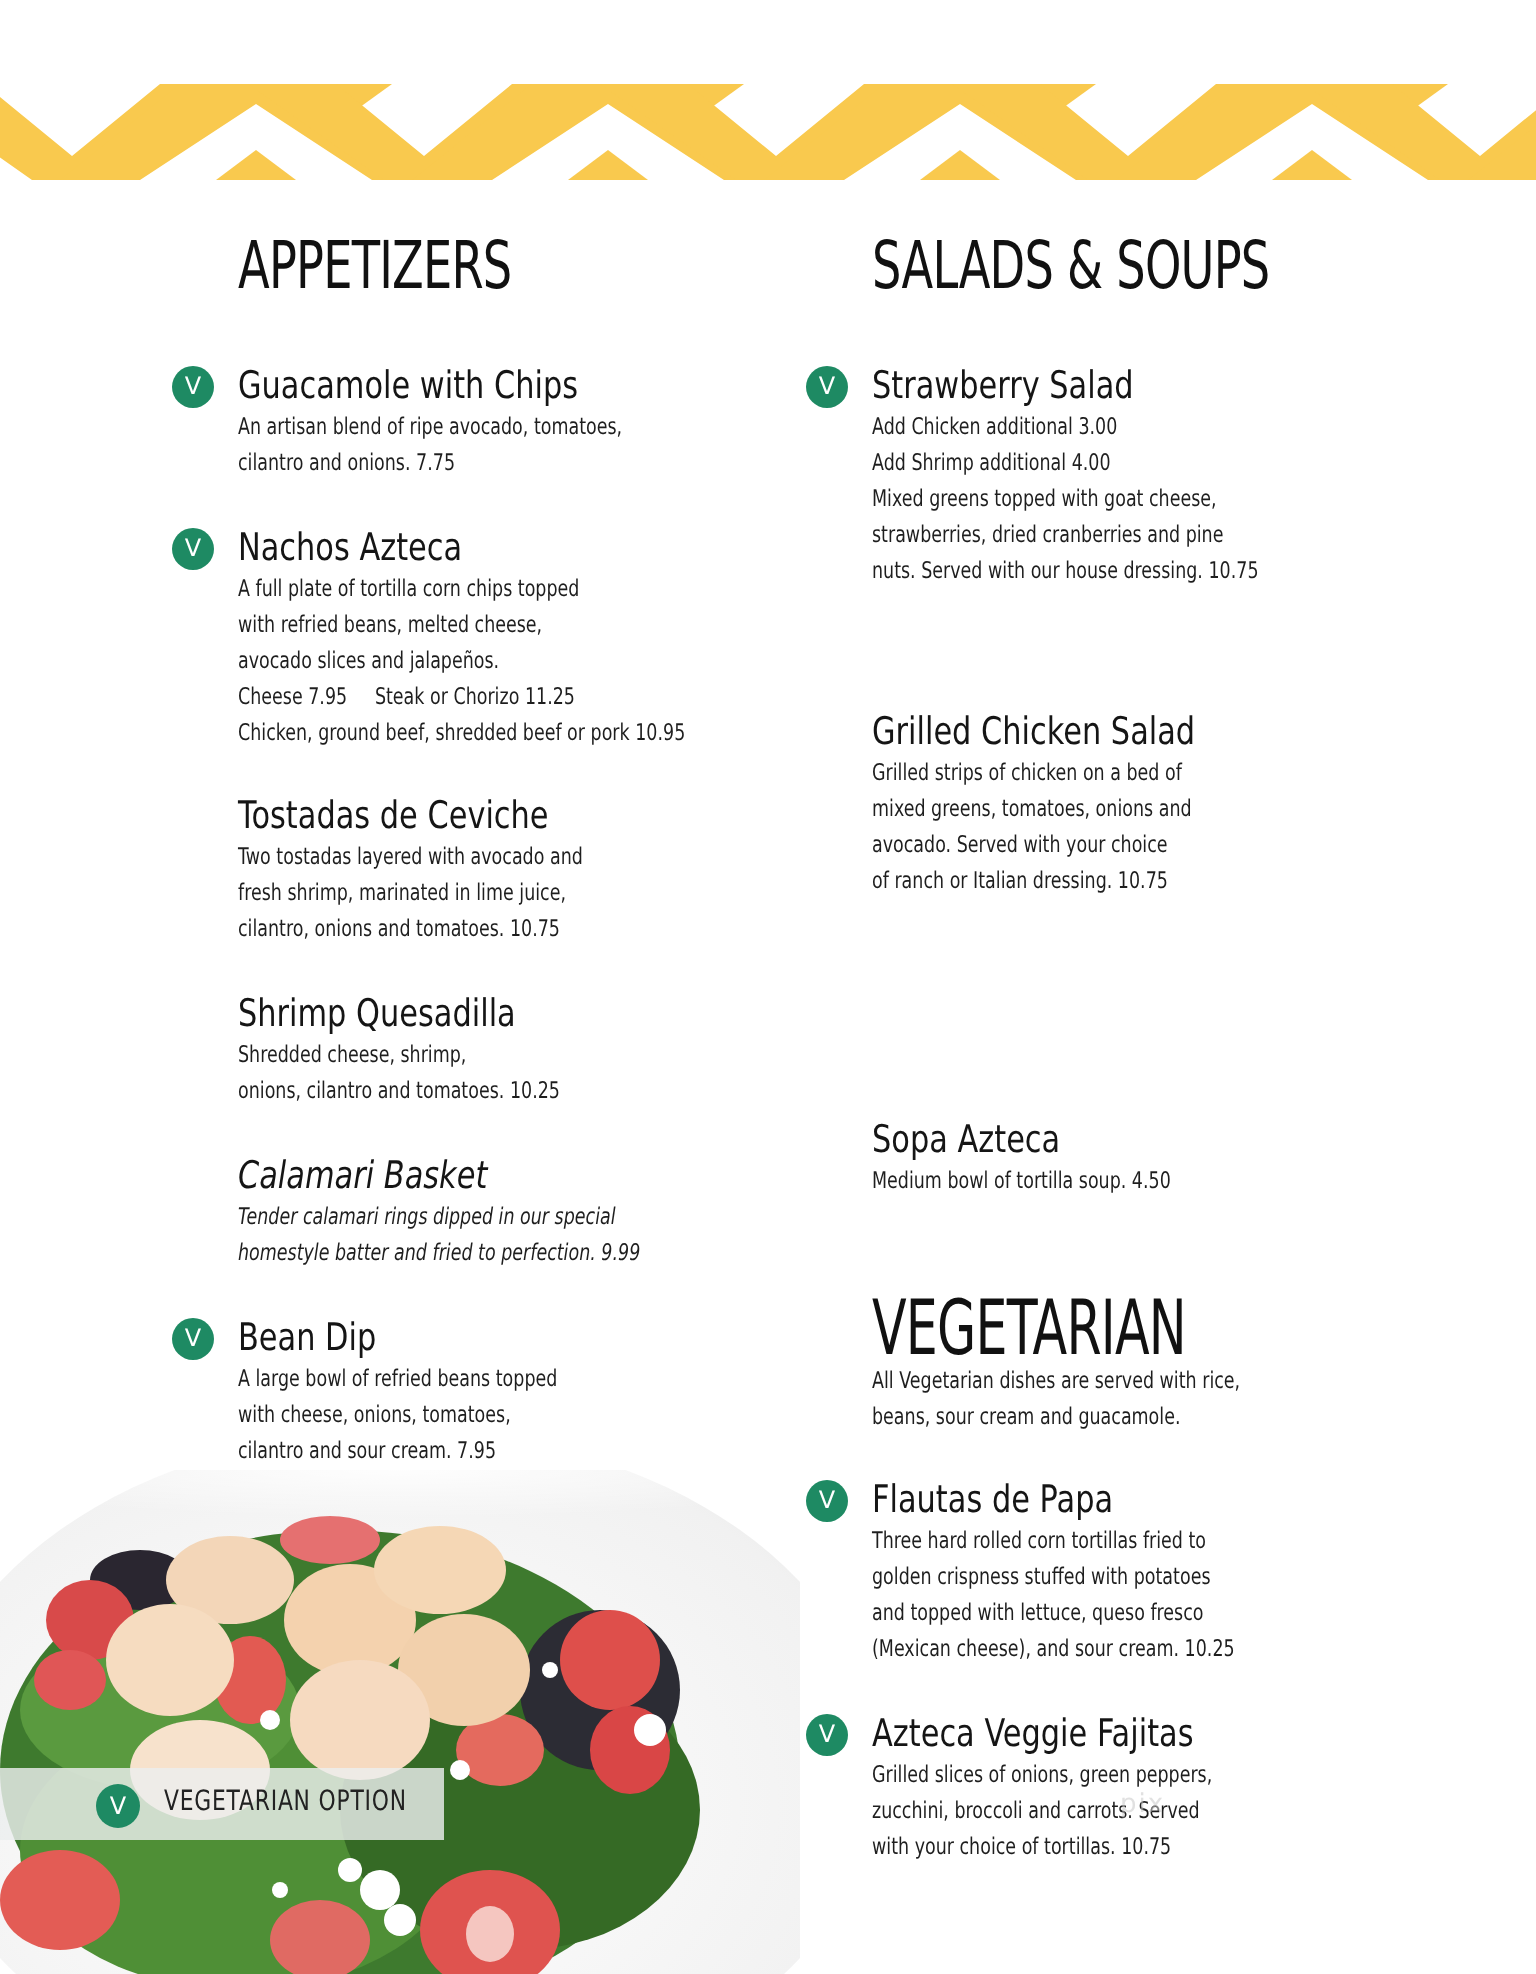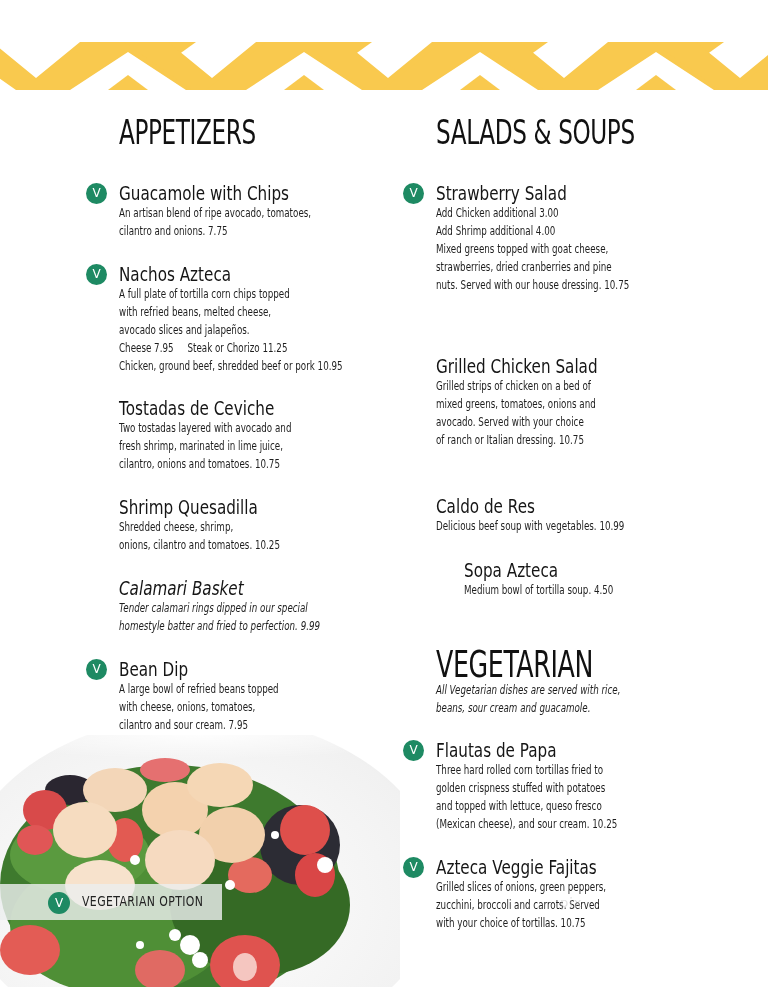--- a/index.html
+++ b/index.html
@@ -232,32 +232,28 @@
 
   <div class="item" style="left:41px; top:315px;margin-top:40px;">
     <span class="item-name">Grilled Chicken Salad</span>
     <span class="item-desc">Grilled strips of chicken on a bed of</span>
     <span class="item-desc">mixed greens, tomatoes, onions and</span>
     <span class="item-desc">avocado. Served with your choice</span>
     <span class="item-desc">of ranch or Italian dressing. 10.75</span>
   </div>
 
 
-  <div class="item" style="left:41px; top:495px;">
-    <span class="item-name">Caldo de Res</span>
-    <span class="item-desc">Delicious beef soup with vegetables. 10.99</span>
-  </div>
-
-  <div class="item" style="left:41px; top:559px;margin-left:28px;">
+
+  <div class="item" style="left:41px; top:559px;">
     <span class="item-name">Sopa Azteca</span>
     <span class="item-desc">Medium bowl of tortilla soup. 4.50</span>
   </div>
 
   <div class="section-title" style="left:41px; top:642px; font-size:38px; transform:scaleX(0.74);">VEGETARIAN</div>
-  <div class="item" style="left:41px; top:681px;font-style:italic;">
+  <div class="item" style="left:41px; top:681px;">
     <span class="item-desc">All Vegetarian dishes are served with rice,</span>
     <span class="item-desc">beans, sour cream and guacamole.</span>
   </div>
 
   <div class="item" style="left:41px; top:739px;">
     <div class="veg-badge">V</div>
     <span class="item-name">Flautas de Papa</span>
     <span class="item-desc">Three hard rolled corn tortillas fried to</span>
     <span class="item-desc">golden crispness stuffed with potatoes</span>
     <span class="item-desc">and topped with lettuce, queso fresco</span>

